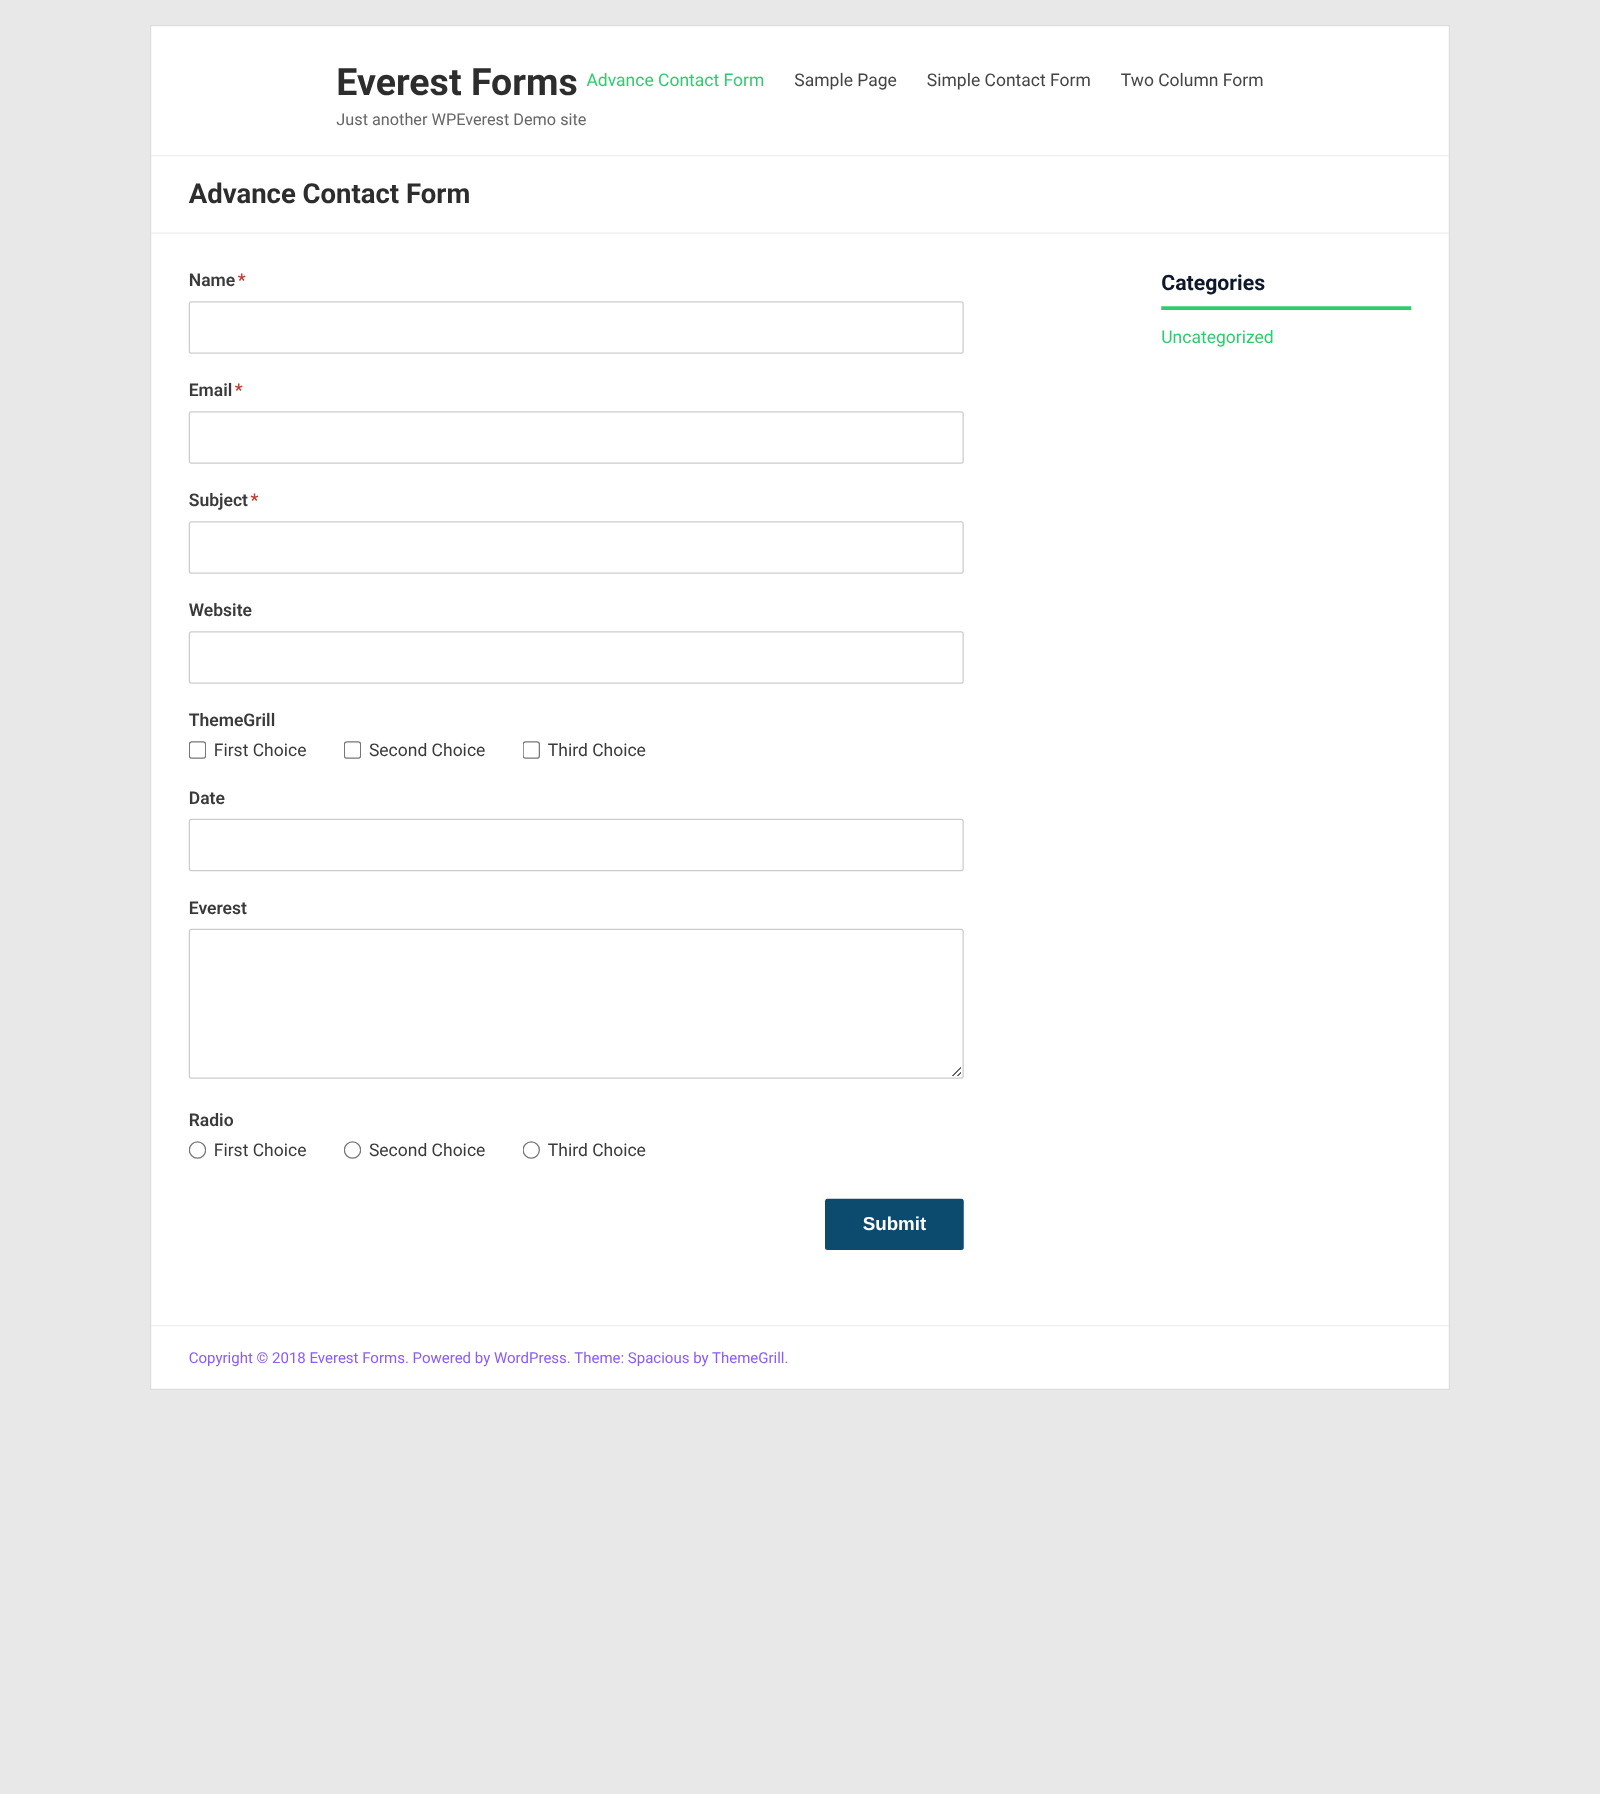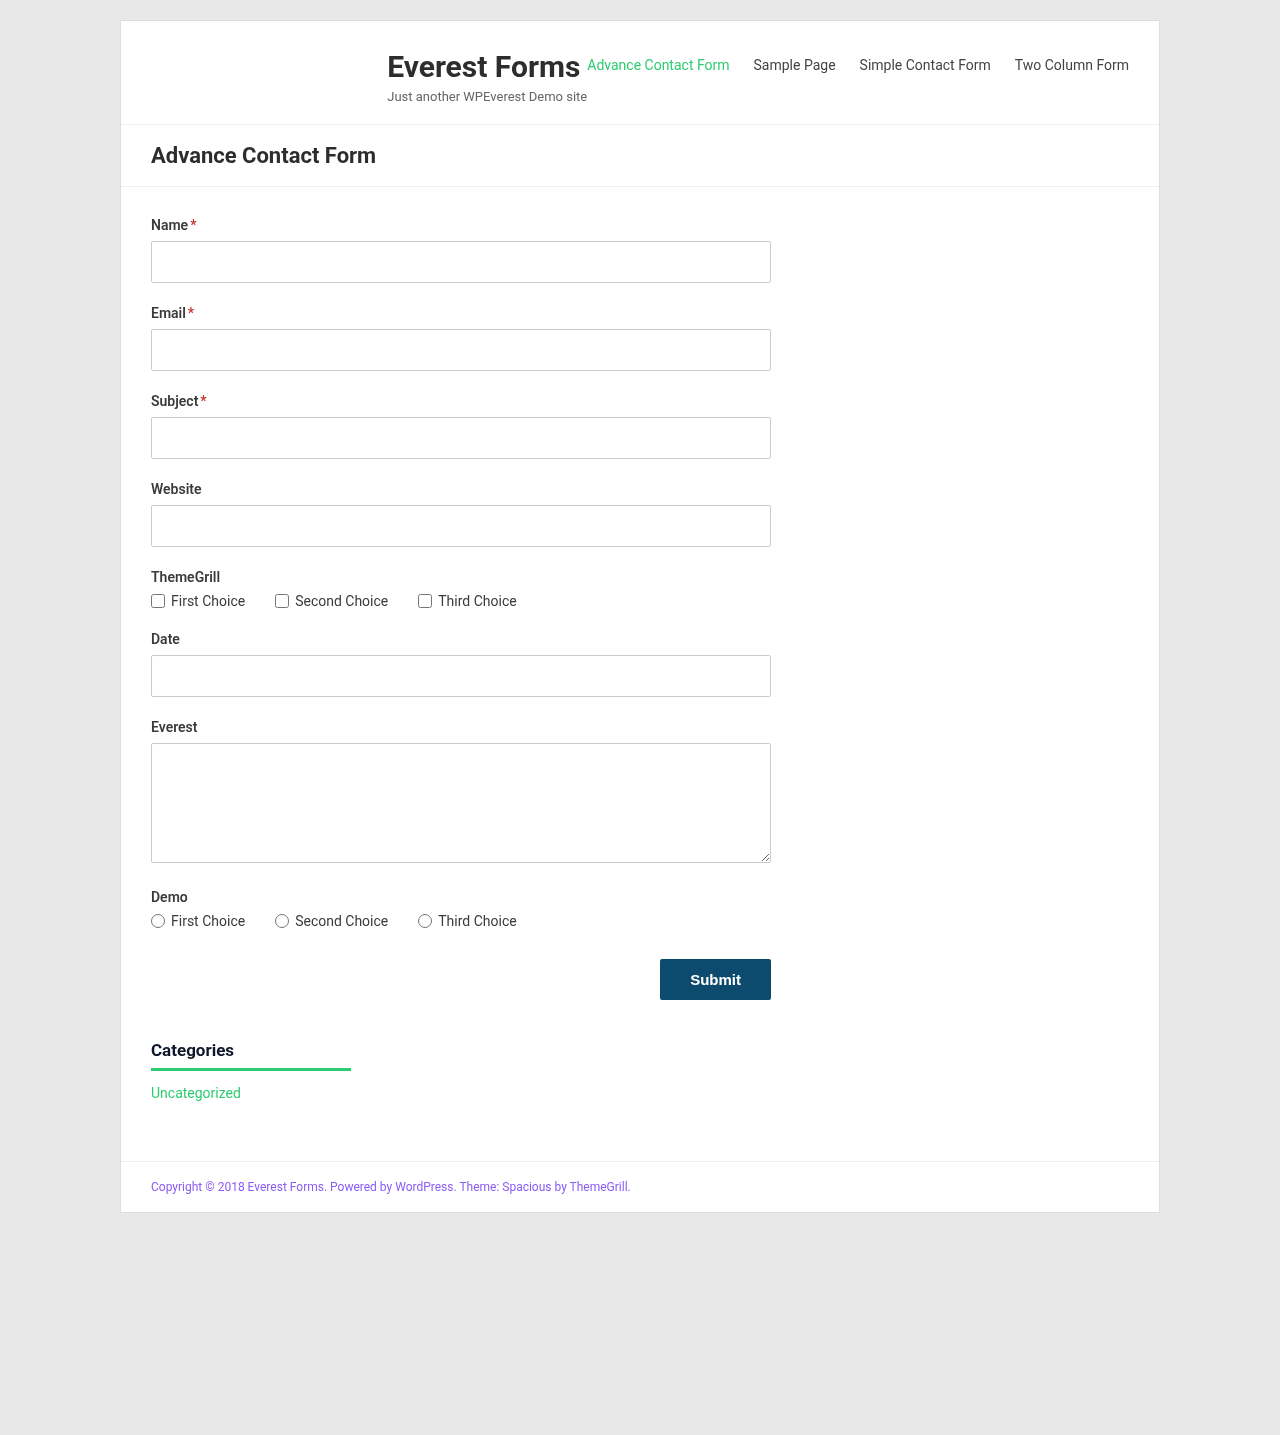--- a/index.html
+++ b/index.html
@@ -14,21 +14,21 @@
       margin: 20px auto;
       background: #fff;
       border: 1px solid #ddd;
     }
     
     .site-header {
       padding: 28px 30px 20px 30px;
       border-bottom: 1px solid #eee;
       display: flex;
       align-items: flex-start;
-      justify-content: flex-end;
+      justify-content: center;
     }
     .site-branding {}
     .site-title {
       font-size: 30px;
       font-weight: bold;
       color: #2d2d2d;
       line-height: 1.2;
     }
     .site-tagline {
       font-size: 13px;
@@ -57,21 +57,20 @@
     .page-title {
       font-size: 22px;
       font-weight: bold;
       color: #2d2d2d;
     }
     
     .main-content {
       display: flex;
       gap: 40px;
       padding: 30px 30px 60px 30px;
-      flex-direction: column;
     }
     .form-area {
       flex: 1;
     }
     .sidebar-area {
       width: 200px;
       flex-shrink: 0;
     }
     
     .form-group {
@@ -107,21 +106,20 @@
     }
     
     .choices-row {
       display: flex;
       gap: 30px;
       align-items: center;
       margin-top: 6px;
     }
     .choice-item {
       display: flex;
-      align-items: center;
       gap: 6px;
       font-size: 14px;
       color: #3a3a3a;
       cursor: pointer;
     }
     .choice-item input[type="checkbox"],
     .choice-item input[type="radio"] {
       width: 14px;
       height: 14px;
       cursor: pointer;
@@ -241,21 +239,21 @@
         <label class="field-label">Date</label>
         <input type="text" class="text-input" style="">
       </div>
 
       <div class="form-group">
         <label class="field-label">Everest</label>
         <textarea class="text-input" style=""></textarea>
       </div>
 
       <div class="form-group">
-        <label class="field-label">Demo</label>
+        <label class="field-label">Radio</label>
         <div class="choices-row">
           <label class="choice-item">
             <input type="radio" name="radio_group" style="">
             <span>First Choice</span>
           </label>
           <label class="choice-item">
             <input type="radio" name="radio_group" style="">
             <span>Second Choice</span>
           </label>
           <label class="choice-item">

